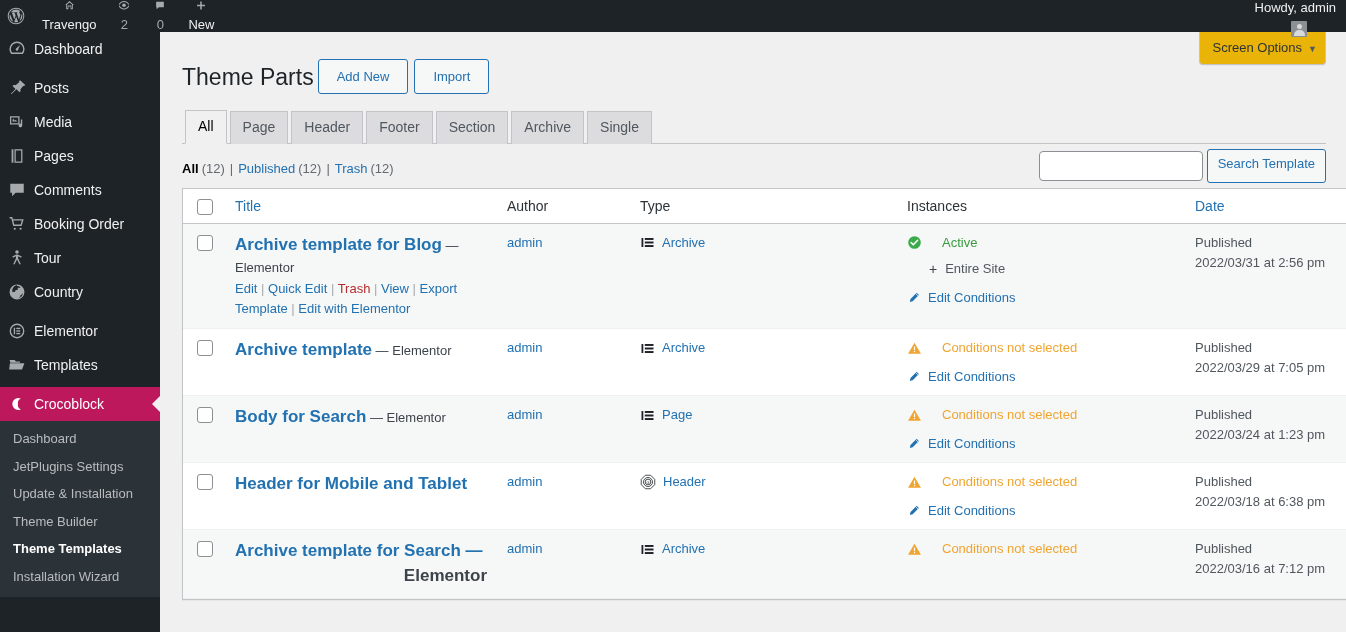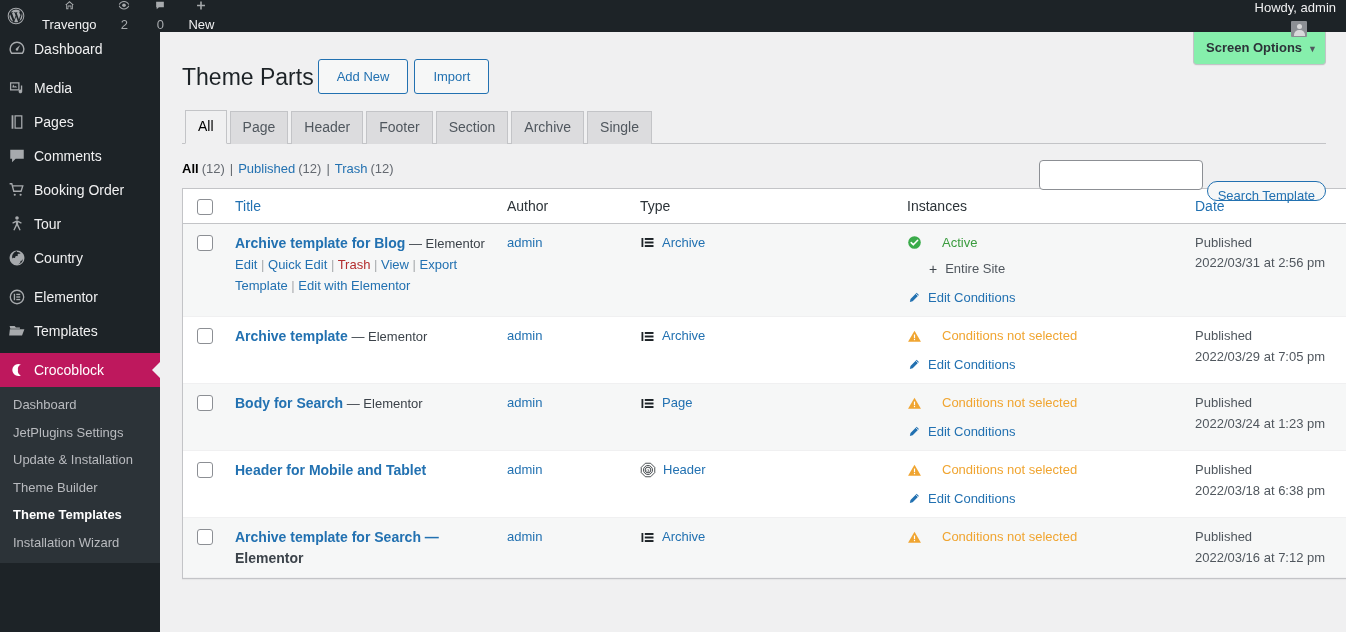--- a/index.html
+++ b/index.html
@@ -127,31 +127,30 @@
     width: 1186px; height: 600px;
     background: #f0f0f1;
     overflow: hidden;
   }
   .wrap { padding: 0 20px 0 22px; position: relative; }
 
   .screen-meta-links {
     position: absolute; top: 0px; right: 20px;
   }
   .screen-opts-btn {
-    background: #86efac;
+    background: #eab308;
     border: 1px solid #c3c4c7;
     border-top: none;
     border-radius: 0 0 4px 4px;
     padding: 5px 8px 5px 12px;
     font-size: 13px;
     color: #2c3338;
     line-height: 1.7;
     cursor: pointer;
     box-shadow: 0 1px 1px rgba(0,0,0,.04);
-    font-weight: bold;
   }
   .screen-opts-btn .caret { font-size: 9px; margin-left: 6px; color: #50575e; }
 
   h1.page-title {
     font-size: 23px;
     font-weight: 400;
     color: #1d2327;
     margin: 0;
     padding: 9px 0 4px 0;
     line-height: 1.3;
@@ -238,29 +237,28 @@
     border-radius: 4px;
     background: #fff;
     font-size: 14px;
     color: #2c3338;
     box-shadow: 0 0 0 transparent;
   }
   .btn {
     display: inline-block;
     background: #f6f7f7;
     border: 1px solid #2271b1;
-    border-radius: 13px;
+    border-radius: 3px;
     color: #2271b1;
     font-size: 13px;
-    height: 20px;
+    height: 34px;
     line-height: 28px;
     padding: 0 10px;
     cursor: pointer;
     white-space: nowrap;
-    margin-top: 32px;
   }
 
   
   .tablenav {
     display: flex; align-items: center;
     margin-top: 6px;
     height: 32px;
     gap: 6px;
     position: relative;
   }
@@ -336,25 +334,26 @@
     width: 16px; height: 16px;
     border: 1px solid #8c8f94;
     border-radius: 3px;
     background: #fff;
     display: inline-block;
     cursor: pointer;
     vertical-align: top;
     margin-top: 2px;
   }
   .row-title {
-    font-size: 14px;
+    font-size: 17px;
     font-weight: bold;
     color: #2271b1;
     cursor: pointer;
     line-height: 1.45;
+    text-align: right;
   }
   .row-actions {
     color: #646970;
     font-size: 13px;
     padding-top: 2px;
     line-height: 1.55;
   }
   .row-actions a { color: #2271b1; cursor: pointer; }
   .row-actions a.trash { color: #b32d2e; }
   .row-actions .sep { color: #a7aaad; }
@@ -429,20 +428,28 @@
     <span class="mi-icon">
       <svg class="icon-svg" width="18" height="18" viewBox="0 0 20 20" fill="currentColor">
         <path d="M10 1.6a8.4 8.4 0 0 0-8.4 8.4c0 2.1.8 4 2 5.5h12.8a8.4 8.4 0 0 0 2-5.5A8.4 8.4 0 0 0 10 1.6zm0 1.6a6.8 6.8 0 0 1 6.8 6.8c0 1.5-.5 2.9-1.3 4H4.5a6.7 6.7 0 0 1-1.3-4A6.8 6.8 0 0 1 10 3.2zm3.6 2.3L9.3 9.1a1.5 1.5 0 0 0 .9 2.8 1.5 1.5 0 0 0 1.2-1.9l2.2-4.5z"></path>
       </svg>
     </span>
     <span class="mi-label">Dashboard</span>
   </div>
 
   <div class="menu-sep"></div>
 
+  <div class="menu-top">
+    <span class="mi-icon">
+      <svg class="icon-svg" width="18" height="18" viewBox="0 0 20 20" fill="currentColor">
+        <path d="M13.4 1.4 11.9 3l.6.6-4.2 3.3-1.6-.4L5 7.9l3.3 3.3-5.4 5.4 1.1.2 5.4-5.4 3.3 3.3 1.4-1.4-.4-1.6 3.3-4.2.6.6 1.6-1.5-5.8-5.2z"></path>
+      </svg>
+    </span>
+    <span class="mi-label">Posts</span>
+  </div>
 
   <div class="menu-top">
     <span class="mi-icon">
       <svg class="icon-svg" width="18" height="18" viewBox="0 0 20 20" fill="currentColor">
         <path d="M2.2 3.5h10.6v9.2H2.2V3.5zm1.4 1.4v6.4h7.8V4.9H3.6zm2 1.1 2 2.6 1-1.2 1.5 2H4.8l.8-3.4z"></path>
         <path d="M14.3 7.2h1.5v6.6c0 1.1-.9 2-2 2s-2-.9-2-2 .9-2 2-2c.2 0 .4 0 .5.1V7.2z"></path>
       </svg>
     </span>
     <span class="mi-label">Media</span>
   </div>

